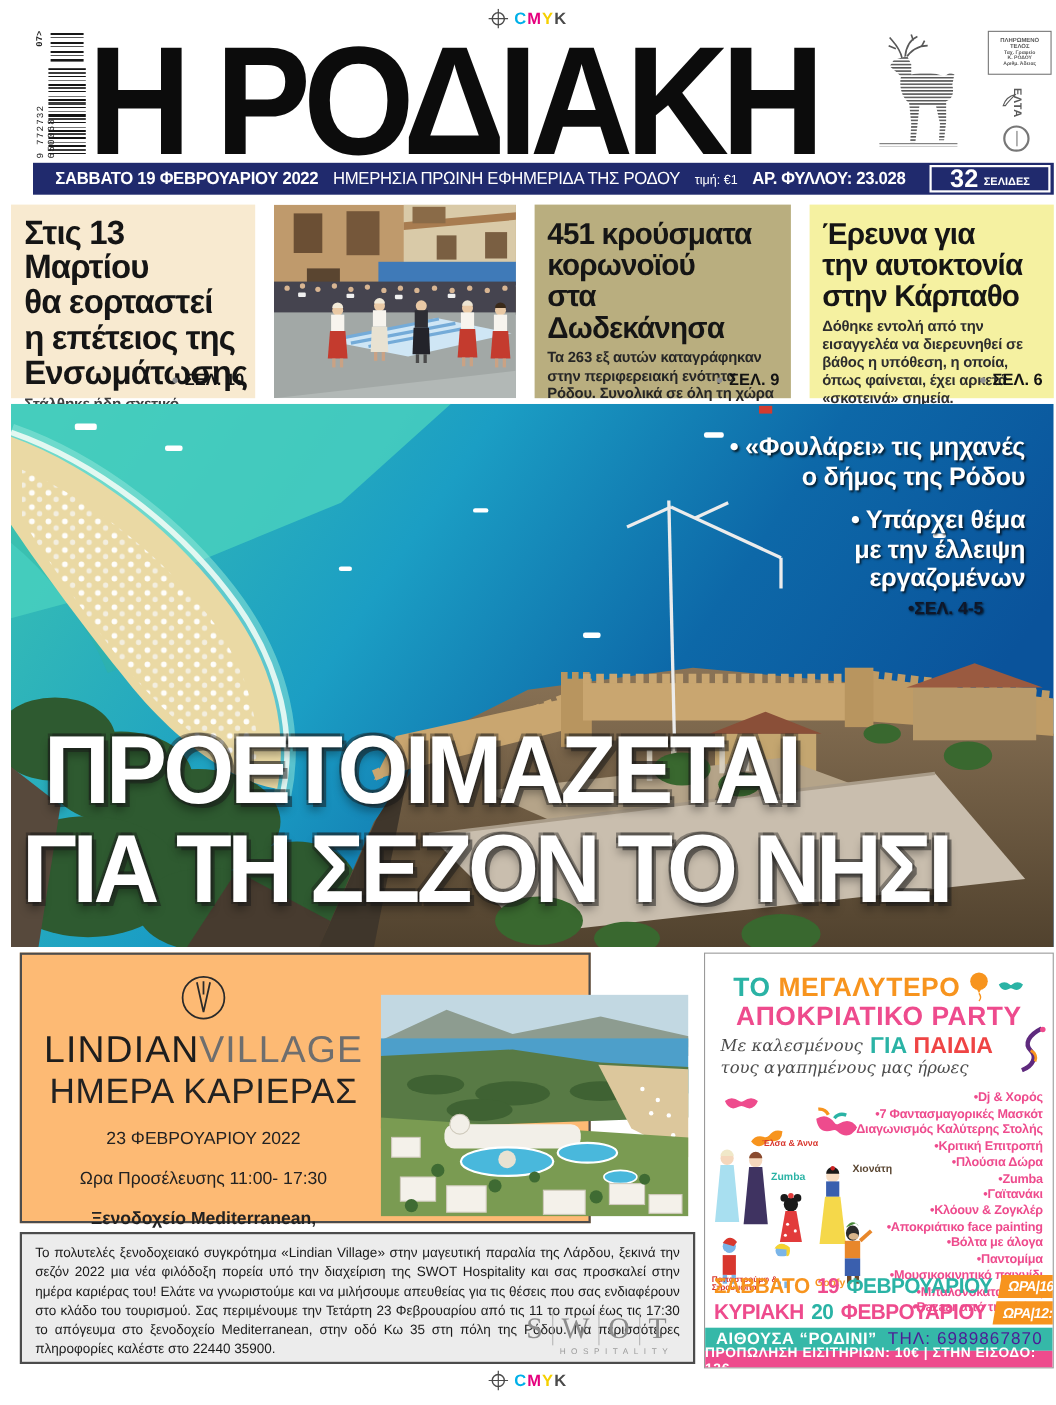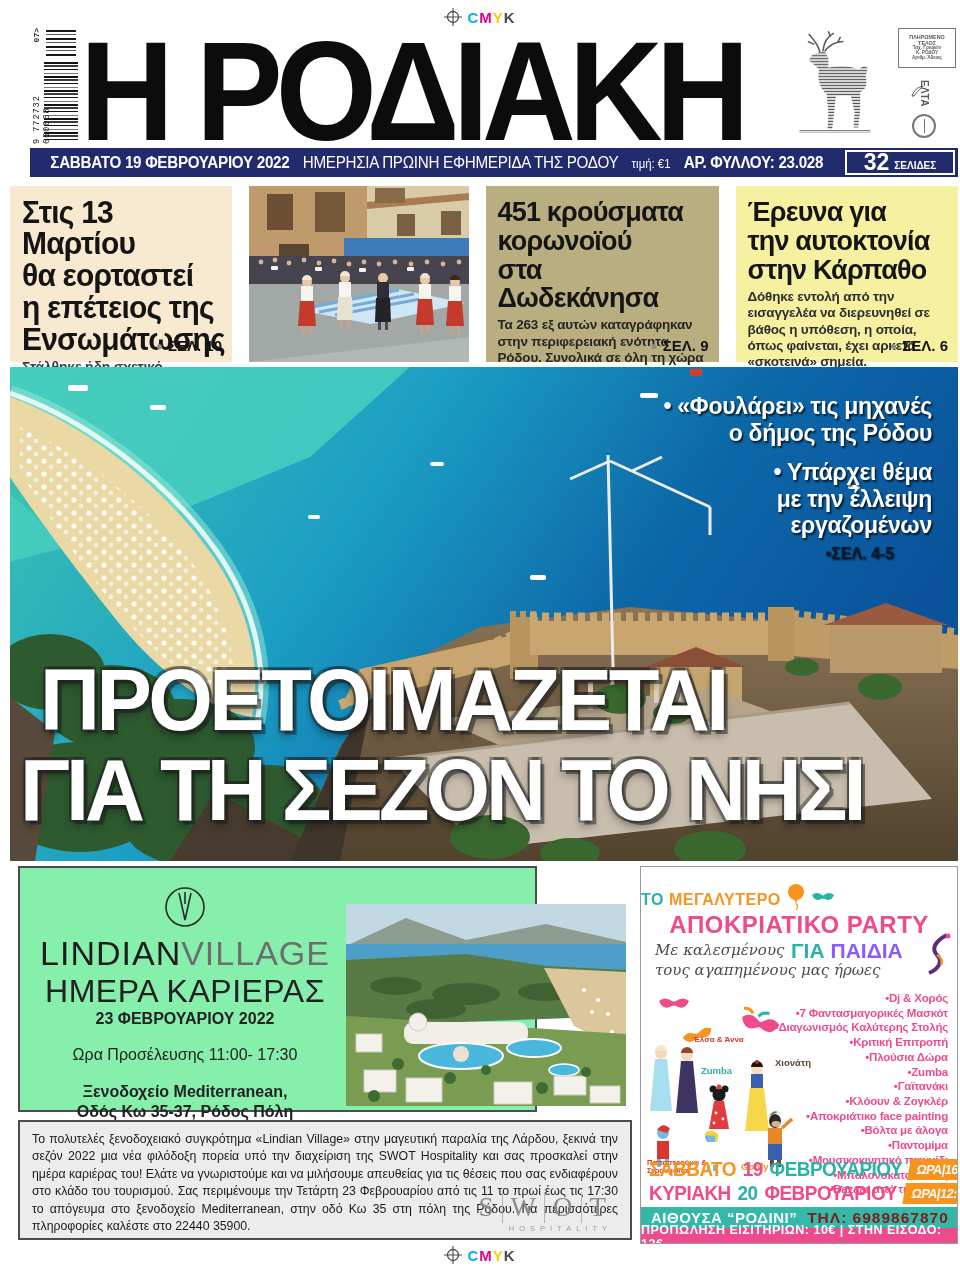--- a/index.html
+++ b/index.html
@@ -77,64 +77,64 @@
   .hero .bref{position:absolute;right:64px;top:178px;font-size:16px;font-weight:bold;color:#0f172a;
      text-shadow:1px 1px 2px rgba(0,0,0,.75)}
   .hl{position:absolute;color:#fff;font-weight:bold;white-space:nowrap;letter-spacing:-3.5px;
      transform:scaleY(1.06);transform-origin:left top;
      text-shadow:4px 4px 0 rgba(25,25,25,.5),-2px -2px 0 rgba(25,25,25,.4),2px -2px 0 rgba(25,25,25,.4),-2px 2px 0 rgba(25,25,25,.4),0 6px 8px rgba(0,0,0,.35)}
   .hl.l1{left:30px;top:282px;font-size:83px}
   .hl.l2{left:10px;top:372px;font-size:83px;letter-spacing:-4px}
 
   
   .ads{position:absolute;top:866px;left:10px;width:948px;height:382px}
-  .adL{position:absolute;left:8px;top:0;width:519px;height:246px;border:2px solid #4c4c4c;background:#86efac}
+  .adL{position:absolute;left:8px;top:0;width:519px;height:246px;border:2px solid #4c4c4c;background:#fdba74}
   .adL .col{position:absolute;left:0;top:0;width:330px;height:100%;text-align:center}
   .lv-logo{margin-top:16px}
   .lv-brand{font-size:34px;letter-spacing:1px;color:#1d1d1d;white-space:nowrap}
   .lv-brand .light{color:#6e6e6e}
   .lv-title{margin-top:0;font-size:32px;color:#222;letter-spacing:.5px}
-  .lv-date{margin-top:0;font-size:16px;font-weight:bold;color:#222}
+  .lv-date{margin-top:16px;font-size:16px;font-weight:normal;color:#222}
   .lv-hours{margin-top:18px;font-size:16px;color:#222}
   .lv-loc{margin-top:18px;font-size:16px;font-weight:bold;color:#222;line-height:1.25}
   .resort{position:absolute;left:326px;top:36px;width:280px;height:202px;overflow:hidden}
   .adLgray{position:absolute;left:8px;top:254px;width:614px;height:120px;border:2px solid #4c4c4c;
      background:#ececec;padding:9px 12px}
   .adLgray .body{font-size:12.3px;line-height:1.42;text-align:justify;color:#1a1a1a}
   .swot{position:absolute;right:16px;bottom:5px;text-align:right}
   .swot .letters{display:flex;justify-content:flex-end;font-family:"Liberation Serif",serif;
      font-size:27px;color:#8c8c8c}
   .swot .letters span{padding:0 8px}
   .swot .letters span + span{border-left:1px solid #b5b5b5}
   .swot .sub{font-size:7.5px;letter-spacing:5px;color:#9c9c9c;margin-top:1px;margin-right:2px}
 
   
   .adR{position:absolute;left:630px;top:0;width:318px;height:378px;border:1px solid #9a9a9a;background:#fff;overflow:hidden}
   .pt-row{position:absolute;white-space:nowrap;font-weight:bold}
-  .pt1{top:16px;left:0;right:0;text-align:left;font-size:16px;letter-spacing:.5px}
+  .pt1{top:16px;left:0;right:0;text-align:center;font-size:24px;letter-spacing:.5px}
   .pt2{top:44px;left:0;right:0;text-align:center;font-size:24px;letter-spacing:.5px}
-  .teal{color:#2ab3a5}.orange{color:#f7941e}.pink{color:#ee4b8d}.purple{color:#8b5cf6}
+  .teal{color:#2ab3a5}.orange{color:#f7941e}.pink{color:#ee4b8d}.purple{color:#ef4444}
   .hand{font-family:"DejaVu Serif",serif;font-style:italic;color:#4c4c4c;font-weight:normal}
   .pt3{top:74px;left:14px;font-size:15px}
   .pt3b{top:72px;left:150px;font-size:21px}
   .pt4{top:94px;left:14px;font-size:15px}
   .features{position:absolute;top:124px;right:9px;list-style:none;text-align:right;
      color:#ee4b8d;font-weight:bold;font-size:11.5px;line-height:1.28;letter-spacing:-.2px}
   .features li:before{content:"•"}
   .chars{position:absolute;left:4px;top:168px;width:190px;height:138px}
   .chars .lbl{position:absolute;font-size:8px;font-weight:bold;white-space:nowrap}
   .sched{position:absolute;left:8px;right:6px;display:flex;align-items:center;gap:7px;
      font-weight:bold;font-size:19.5px;letter-spacing:-.5px;white-space:nowrap;transform:scaleX(.97);transform-origin:left}
   .sched.s1{top:291px}.sched.s2{top:315px}
   .timebox{margin-left:auto;background:#f7941e;color:#fff;font-size:13px;font-weight:bold;
      padding:3px 8px;transform:skewX(-10deg)}
   .venuebar{position:absolute;left:0;right:0;top:340px;height:21px;background:#35b8a8;
      display:flex;align-items:center;padding:0 10px;gap:10px;white-space:nowrap}
   .venuebar .v{color:#fff;font-weight:bold;font-size:15px;letter-spacing:.5px}
-  .venuebar .p{color:#7f1d1d;font-weight:bold;font-size:15.5px;letter-spacing:1px}
+  .venuebar .p{color:#4c1d95;font-weight:normal;font-size:15.5px;letter-spacing:1px}
   .ticketbar{position:absolute;left:0;right:0;top:361px;height:17px;background:#ee4b8d;color:#fff;
      display:flex;align-items:center;justify-content:center;font-weight:bold;font-size:12.5px;letter-spacing:.5px}
 </style>
 </head>
 <body>
 
 <div class="page">
 
   <div class="regmark top cmyk">
     <svg width="18" height="18" viewBox="0 0 18 18">

